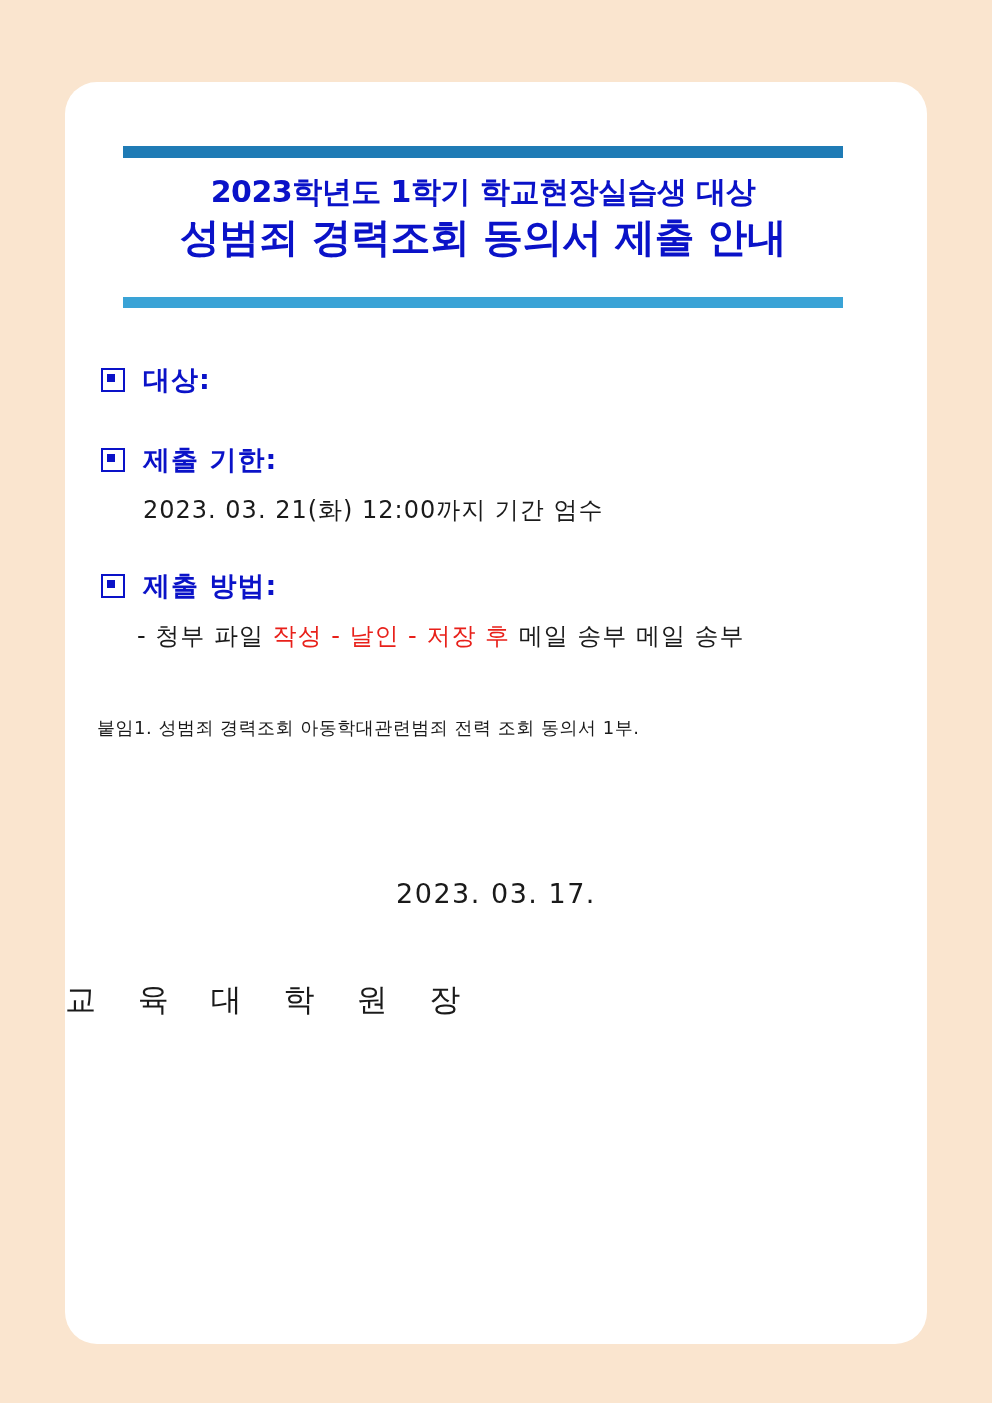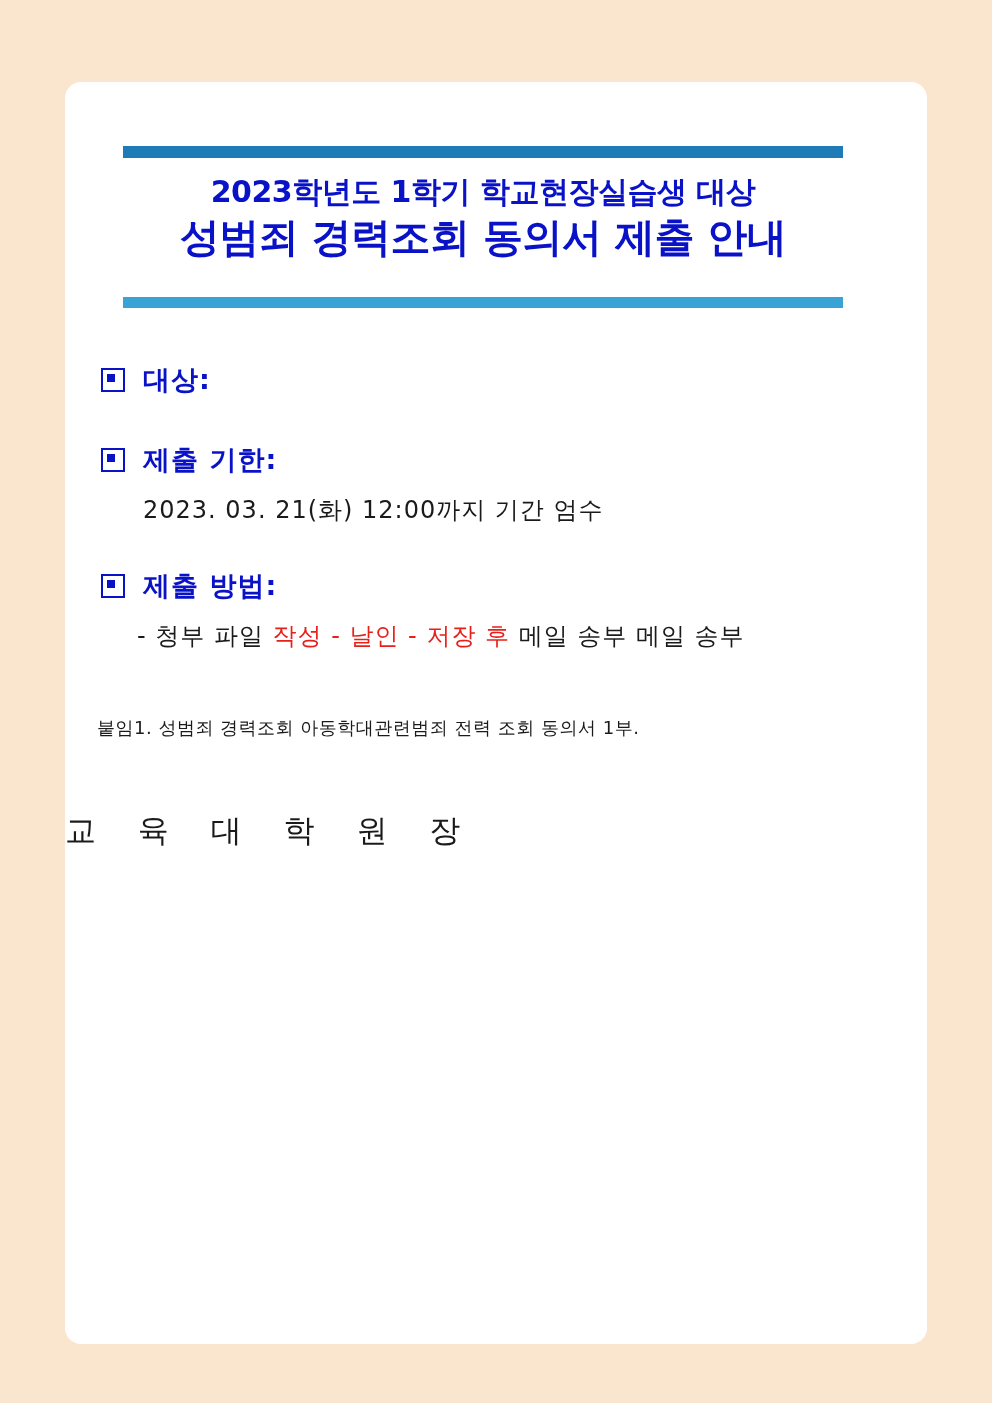--- a/index.html
+++ b/index.html
@@ -13,21 +13,21 @@
     font-family: "DejaVu Sans", "Liberation Sans", sans-serif;
     overflow: hidden;
   }
   .page {
     position: absolute;
     left: 65px;
     top: 82px;
     width: 862px;
     height: 1262px;
     background: #ffffff;
-    border-radius: 16px;
+    border-radius: 32px;
   }
   .header-rule-top {
     position: absolute;
     left: 58px;
     top: 64px;
     width: 720px;
     height: 12px;
     background: #1f7bb5;
   }
   .header-rule-bottom {
@@ -177,17 +177,18 @@
       <span class="bullet-label">제출 방법:</span>
     </div>
 
     <div class="sub-line indent-small">
       <span>- 청부 파일 </span><span class="red-em">작성 - 날인 - 저장 후</span><span> 메일 송부 메일 송부</span>
     </div>
 
 
     <div class="attach-line">붙임1. 성범죄 경력조회 아동학대관련범죄 전력 조회 동의서 1부.</div>
 
+    <div class="date-line">2023. 03. 17.</div>
 
     <div class="signer-line">교 육 대 학 원 장</div>
 
   </div>
 </div>
 
 </body></html>

